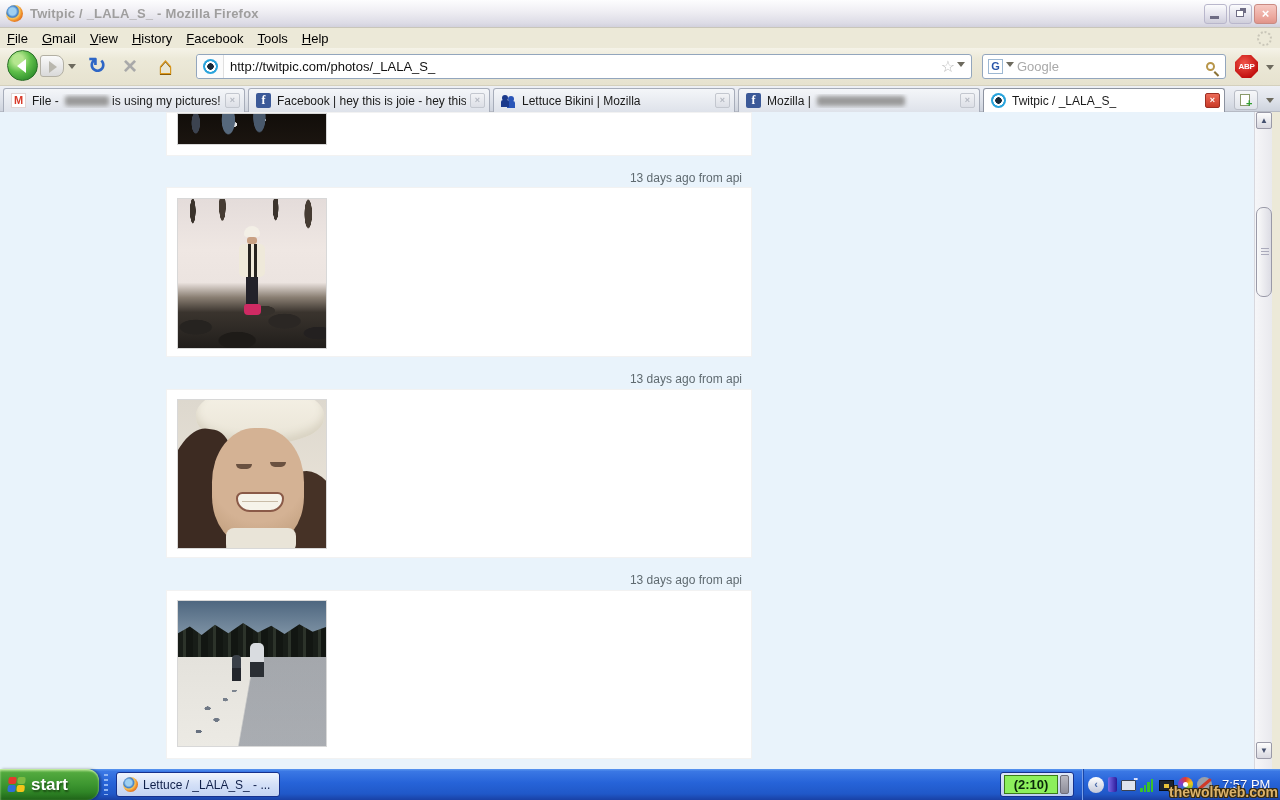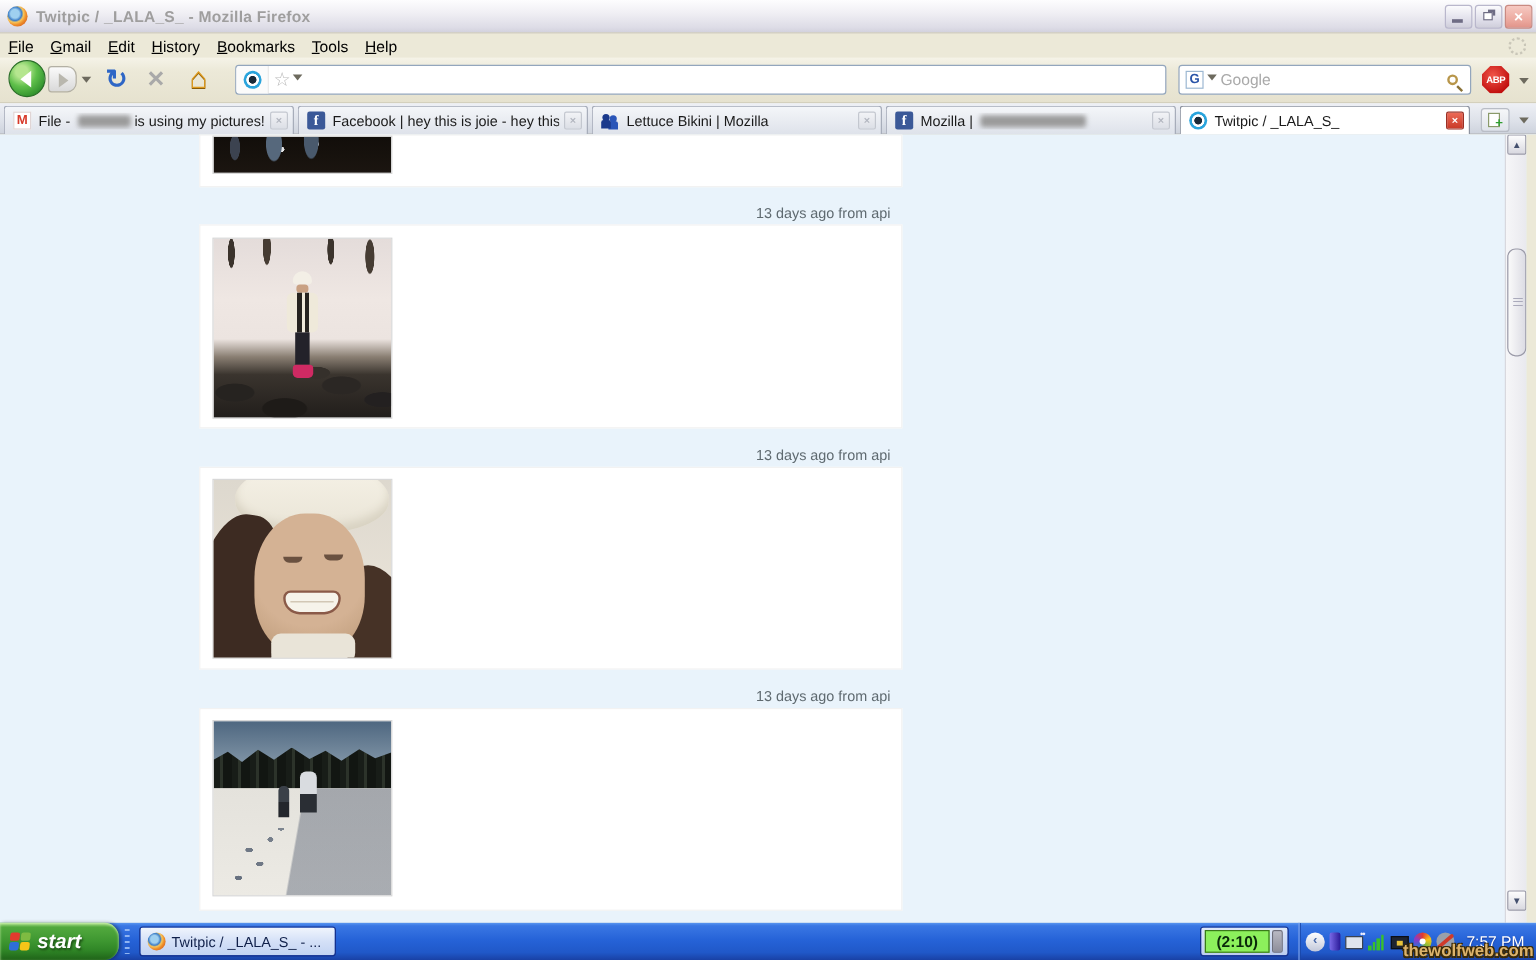--- a/index.html
+++ b/index.html
@@ -182,21 +182,21 @@
   #taskbar { left:0; top:769px; width:1280px; height:31px;
     background:linear-gradient(180deg,#5a96f0 0%,#3a77e4 8%,#2663d8 45%,#2058c8 80%,#1941a5 100%); }
   #start-btn { left:0; top:0; width:99px; height:31px; border-radius:0 12px 12px 0;
     background:linear-gradient(180deg,#9ed67e 0%,#52a93e 12%,#3d9630 50%,#2f8526 75%,#1f6318 100%);
     box-shadow:inset 0 1px 2px #c9f0a9, 2px 0 3px rgba(0,0,0,.35); display:flex; align-items:center; }
   #win-flag { width:17px; height:16px; margin:0 6px 0 8px; transform:skewX(-6deg);
     display:grid; grid-template-columns:8px 8px; grid-template-rows:7px 7px; gap:1px; }
   #win-flag span { border-radius:2px; }
   #win-flag .r { background:#e23a2e; } #win-flag .g { background:#7ebb42; }
   #win-flag .b { background:#2f6fd6; } #win-flag .y { background:#f5c518; }
-  #start-label { color:#fff; font-style:italic; font-weight:bold; font-size:17px; text-shadow:1px 2px 2px #1a4a12; }
+  #start-label { color:#fff; font-weight:bold; font-size:17px; text-shadow:1px 2px 2px #1a4a12; }
   #ql-grip { left:104px; top:5px; width:4px; height:21px;
     background:repeating-linear-gradient(180deg,#8fb4f2 0 2px,transparent 2px 5px); }
   #task-btn { left:116px; top:3px; width:164px; height:25px; border-radius:3px; border:1px solid #16318c;
     background:linear-gradient(180deg,#f0f5fd 0%,#d4e0f7 50%,#c2d3f2 100%);
     display:flex; align-items:center; padding:0 6px; gap:5px; font-size:12px; color:#10204a; }
   #timer-btn { left:1000px; top:3px; width:74px; height:25px; border-radius:3px; border:1px solid #16318c;
     background:linear-gradient(180deg,#dfe8f8,#bccdf0); display:flex; align-items:center; }
   #timer-green { margin-left:3px; width:54px; height:19px; background:#8cf05c; border:1px solid #3a7a1a;
     color:#0a2a0a; font-weight:bold; font-size:13px; text-align:center; line-height:18px; }
   #timer-grip { margin-left:2px; width:9px; height:19px; background:linear-gradient(180deg,#b9b9c2,#8e8e9a); border:1px solid #6e6e7a; border-radius:2px; }
@@ -237,23 +237,23 @@
         </span>
       <span class="win-btn close">
           <span class="glyph-close">×</span>
         </span>
     </span>
   </div>
 
   <div id="menubar" class="abs">
     <span class="menu-item">File</span>
     <span class="menu-item">Gmail</span>
-    <span class="menu-item">Edit</span>
+    <span class="menu-item">View</span>
     <span class="menu-item">History</span>
-    <span class="menu-item">Bookmarks</span>
+    <span class="menu-item">Facebook</span>
     <span class="menu-item">Tools</span>
     <span class="menu-item">Help</span>
     <span id="throbber"></span>
   </div>
 
   <div id="navbar" class="abs">
     <div id="back-btn" class="abs">
         <span class="arrow"></span>
       </div>
     <div id="fwd-btn" class="abs">
@@ -261,20 +261,21 @@
       </div>
     <span id="nav-caret" class="caret abs"></span>
     <span id="reload-btn" class="abs">↻</span>
     <span id="stop-btn" class="abs">×</span>
     <span id="home-btn" class="abs">⌂</span>
 
     <div id="urlbar" class="abs">
       <span id="url-favicon-box">
         <span class="twitpic-icon"></span>
       </span>
+      <input id="url-text" value="http://twitpic.com/photos/_LALA_S_" style="">
       <span id="star-btn">☆</span>
       <span id="url-caret" class="caret"></span>
     </div>
 
     <div id="searchbox" class="abs">
       <span id="g-icon">G</span>
       <span id="search-caret" class="caret"></span>
       <input id="search-input" placeholder="Google" style="">
       <span id="magnifier"></span>
     </div>
@@ -374,21 +375,21 @@
         <span class="r"></span>
           <span class="g"></span>
           <span class="b"></span>
           <span class="y"></span>
       </span>
       <span id="start-label">start</span>
     </div>
     <div id="ql-grip" class="abs"></div>
     <div id="task-btn" class="abs">
       <span class="ff-icon" style="width:15px;height:15px;flex:none;"></span>
-      <span>Twitpic / _LALA_S_ - ...</span>
+      <span>Lettuce / _LALA_S_ - ...</span>
     </div>
     <div id="timer-btn" class="abs">
       <span id="timer-green">(2:10)</span>
       <span id="timer-grip"></span>
     </div>
     <div id="tray" class="abs">
       <span id="tray-chevron">‹</span>
       <span id="ico-battery" class="tray-ico"></span>
       <span id="ico-netpc" class="tray-ico"></span>
       <span id="ico-signal" class="tray-ico">

